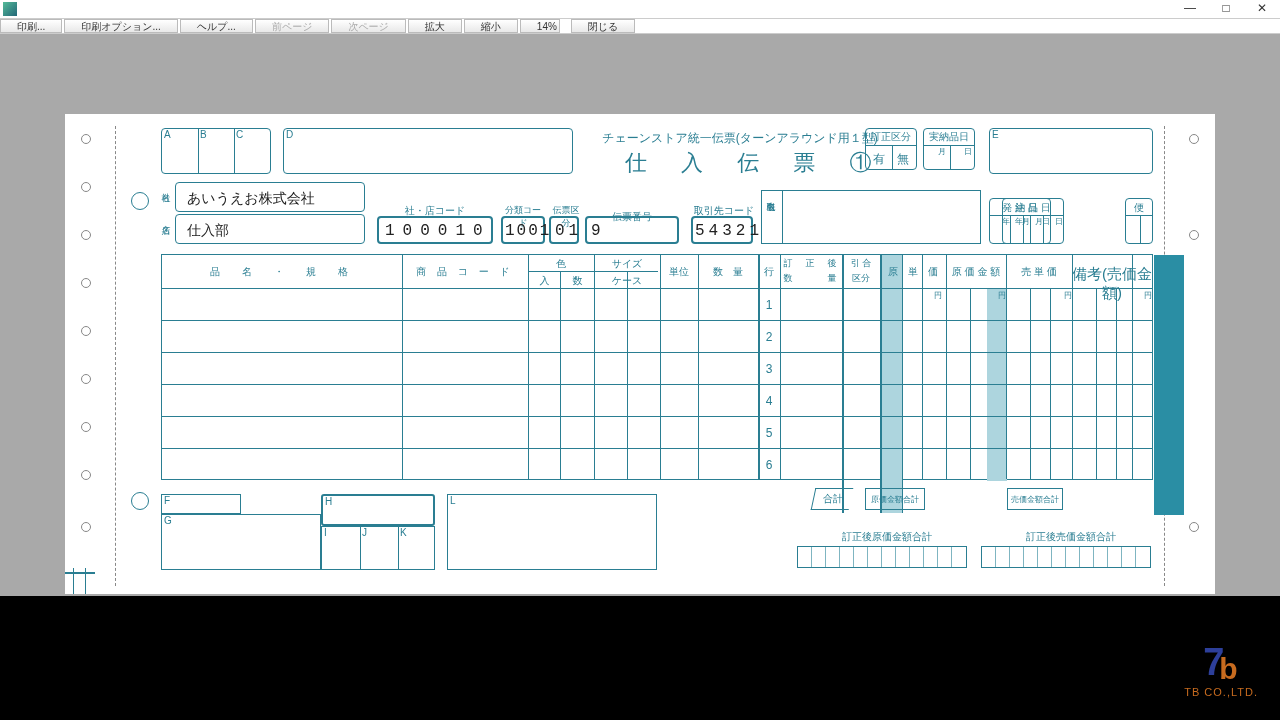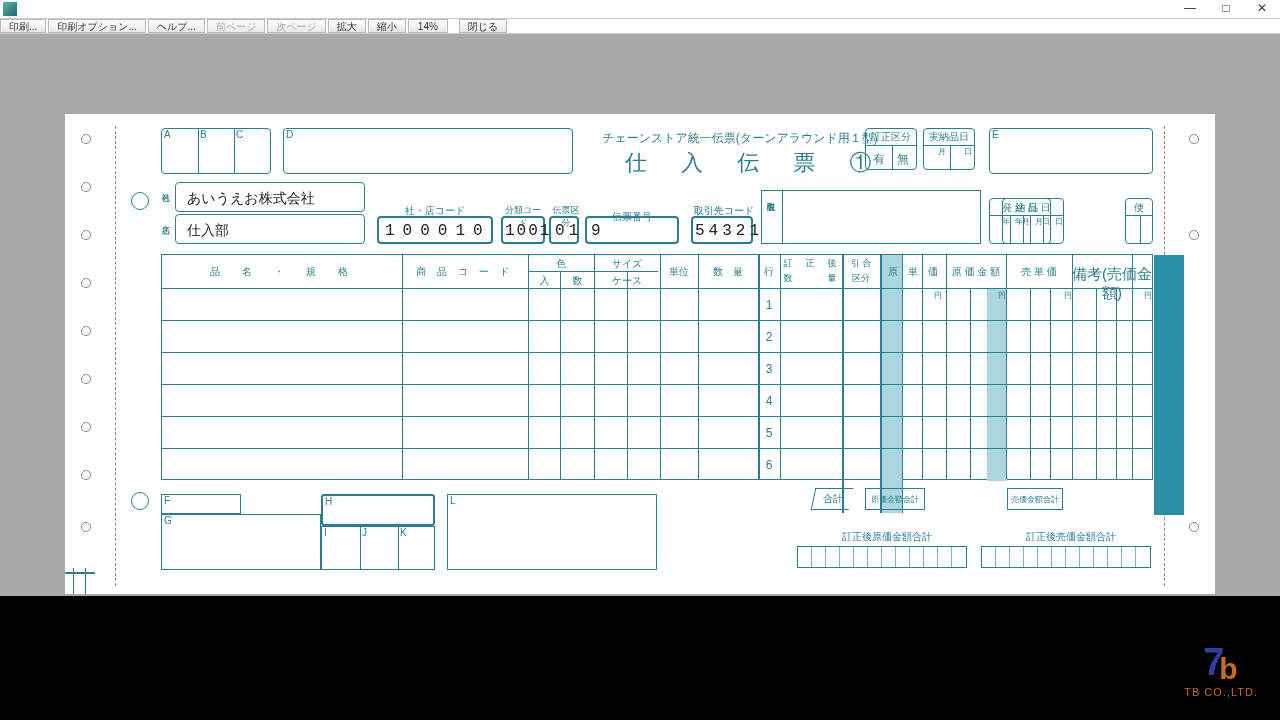--- a/index.html
+++ b/index.html
@@ -5,21 +5,21 @@
   * { box-sizing: border-box; margin: 0; padding: 0; }
   html, body { width: 1280px; height: 720px; font-family: "MS Gothic","Meiryo",sans-serif; overflow: hidden; }
   body { background: #000; }
   
   .titlebar { height: 18px; background: #fff; display: flex; align-items: center; font-size: 10px; color: #333; }
   .titlebar .icon { width: 14px; height: 14px; margin: 0 3px; background: linear-gradient(135deg,#5b9,#267); }
   .titlebar .winbtns { margin-left: auto; display: flex; }
   .titlebar .winbtns div { width: 36px; height: 18px; text-align: center; line-height: 16px; font-size: 12px; color: #333; }
   
   .toolbar { height: 16px; background: #fff; border-top: 1px solid #ccc; border-bottom: 1px solid #ccc; display: flex; font-size: 10px; }
-  .toolbar .btn { border: 1px solid #bbb; background: linear-gradient(#fff,#e8e8e8); padding: 0 8px; line-height: 13px; height: 14px; margin-right: 2px; color: #333; cursor: pointer; }
+  .toolbar .btn { border: 1px solid #bbb; background: linear-gradient(#fff,#e8e8e8); padding: 0 16px; line-height: 13px; height: 14px; margin-right: 2px; color: #333; cursor: pointer; }
   .toolbar .btn.dis { color: #aaa; }
   
   .workspace { height: 562px; background: #a9a9a9; display: flex; justify-content: center; padding-top: 80px; }
   .paper { width: 1150px; height: 480px; background: #fff; position: relative; color: #228; }
   .box { position: absolute; border: 1px solid #2a7e92; }
   .lbl { position: absolute; font-size: 10px; color: #2a7e92; }
   .lblc { position: absolute; font-size: 10px; color: #2a7e92; text-align: center; }
   .big  { font-size: 22px; letter-spacing: 14px; color: #2a7e92; }
   .circle { width: 10px; height: 10px; border: 1px solid #888; border-radius: 50%; position: absolute; }
   .vdash { position: absolute; border-left: 1px dashed #888; }

